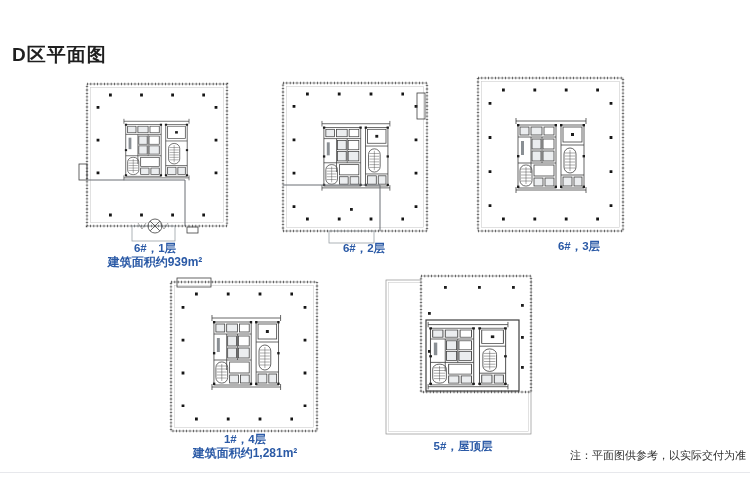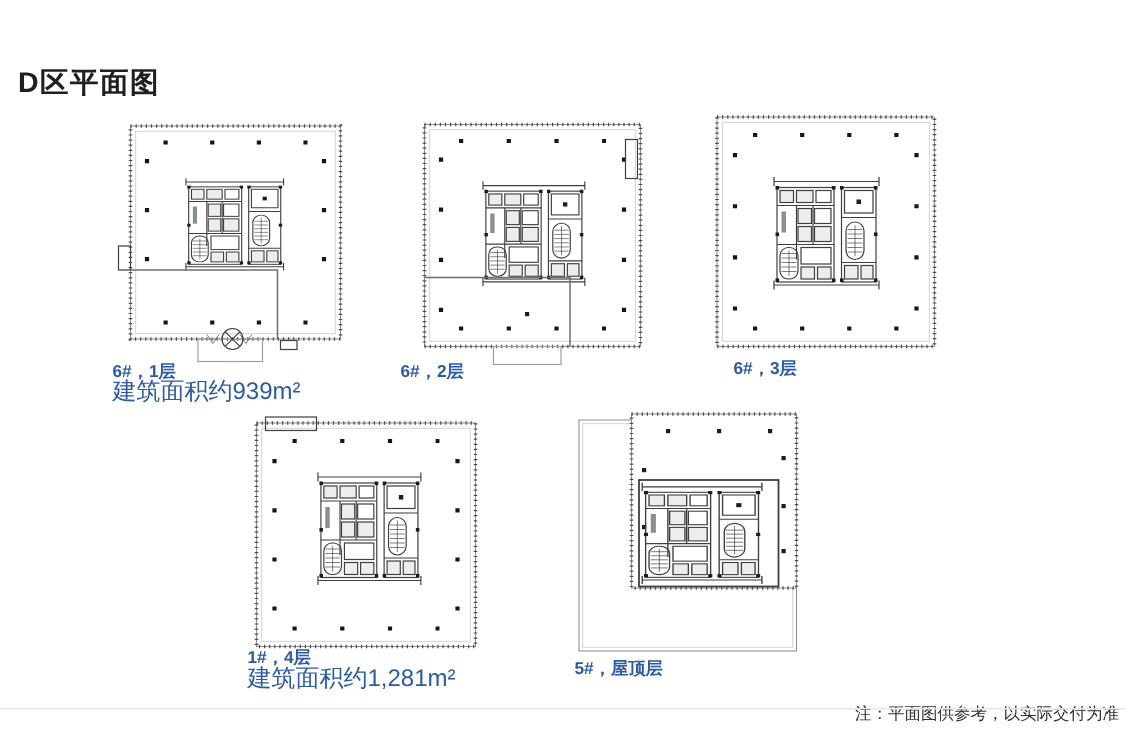--- a/index.html
+++ b/index.html
@@ -1,24 +1,24 @@
 <!DOCTYPE html>
 <html style="--label-blue: #2b5aa6; --divider: #e7e8ec;"><head>
 <meta charset="utf-8">
 <style>
   html,body{margin:0;padding:0;background:#fff;}
   .canvas{position:relative;width:750px;height:500px;background:#ffffff;overflow:hidden;
           font-family:"Liberation Sans","DejaVu Sans",sans-serif;}
   .page-title{position:absolute;left:12px;top:42px;margin:0;font-size:19px;font-weight:700;
               color:#1f1f1f;letter-spacing:1px;}
   .plan-svg{position:absolute;}
-  .plan-label{position:absolute;}
+  .plan-label{position:absolute;text-align:center;}
   .plan-name{font-size:11.5px;font-weight:700;color:var(--label-blue,#2b5aa6);line-height:13px;}
-  .plan-area{font-size:16px;font-weight:400;color:var(--label-blue,#2b5aa6);line-height:14px;}
-  .note{position:absolute;right:4px;top:468px;font-size:11px;color:#2e2e2e;}
+  .plan-area{font-size:12px;font-weight:700;color:var(--label-blue,#2b5aa6);line-height:14px;}
+  .note{position:absolute;right:4px;top:448px;font-size:11px;color:#2e2e2e;}
   .divider{position:absolute;left:0;top:472px;width:750px;height:1px;background:var(--divider,#e7e8ec);}
   
   .facade{fill:#ffffff;stroke:#8f8f8f;stroke-width:0.7;}
   .tickrect{fill:none;stroke:#4c4c4c;stroke-width:2.4;stroke-dasharray:0.8 2.6;}
   .innerline{fill:none;stroke:#c4c4c4;stroke-width:0.5;}
   .colline{fill:none;stroke:#161616;stroke-width:2.8;}
   .wall{fill:none;stroke:#3f3f3f;stroke-width:0.8;}
   .wallf{fill:#ebedef;stroke:#3f3f3f;stroke-width:0.8;}
   .thin{stroke-width:0.45;}
   .heavy{stroke-width:1.2;}
@@ -145,24 +145,24 @@
     <rect class="dark" x="46" y="40" width="2.8" height="2.8"></rect>
     <rect class="dark" x="46" y="78" width="2.8" height="2.8"></rect>
     <rect class="wall heavy" x="44" y="48" width="93" height="71"></rect>
     <use href="#core" transform="translate(45,49) scale(1.14,0.9)"></use>
   </svg>
 
   <div class="plan-label" style="left:75px;top:242px;width:160px">
     <div class="plan-name">6#，1层</div>
     <div class="plan-area">建筑面积约939m²</div>
   </div>
-  <div class="plan-label" style="left:267px;top:242px;width:160px">
+  <div class="plan-label" style="left:284px;top:242px;width:160px">
     <div class="plan-name">6#，2层</div>
   </div>
-  <div class="plan-label" style="left:489px;top:240px;width:160px">
+  <div class="plan-label" style="left:499px;top:240px;width:160px">
     <div class="plan-name">6#，3层</div>
   </div>
   <div class="plan-label" style="left:165px;top:433px;width:160px">
     <div class="plan-name">1#，4层</div>
     <div class="plan-area">建筑面积约1,281m²</div>
   </div>
   <div class="plan-label" style="left:383px;top:440px;width:160px">
     <div class="plan-name">5#，屋顶层</div>
   </div>
 

